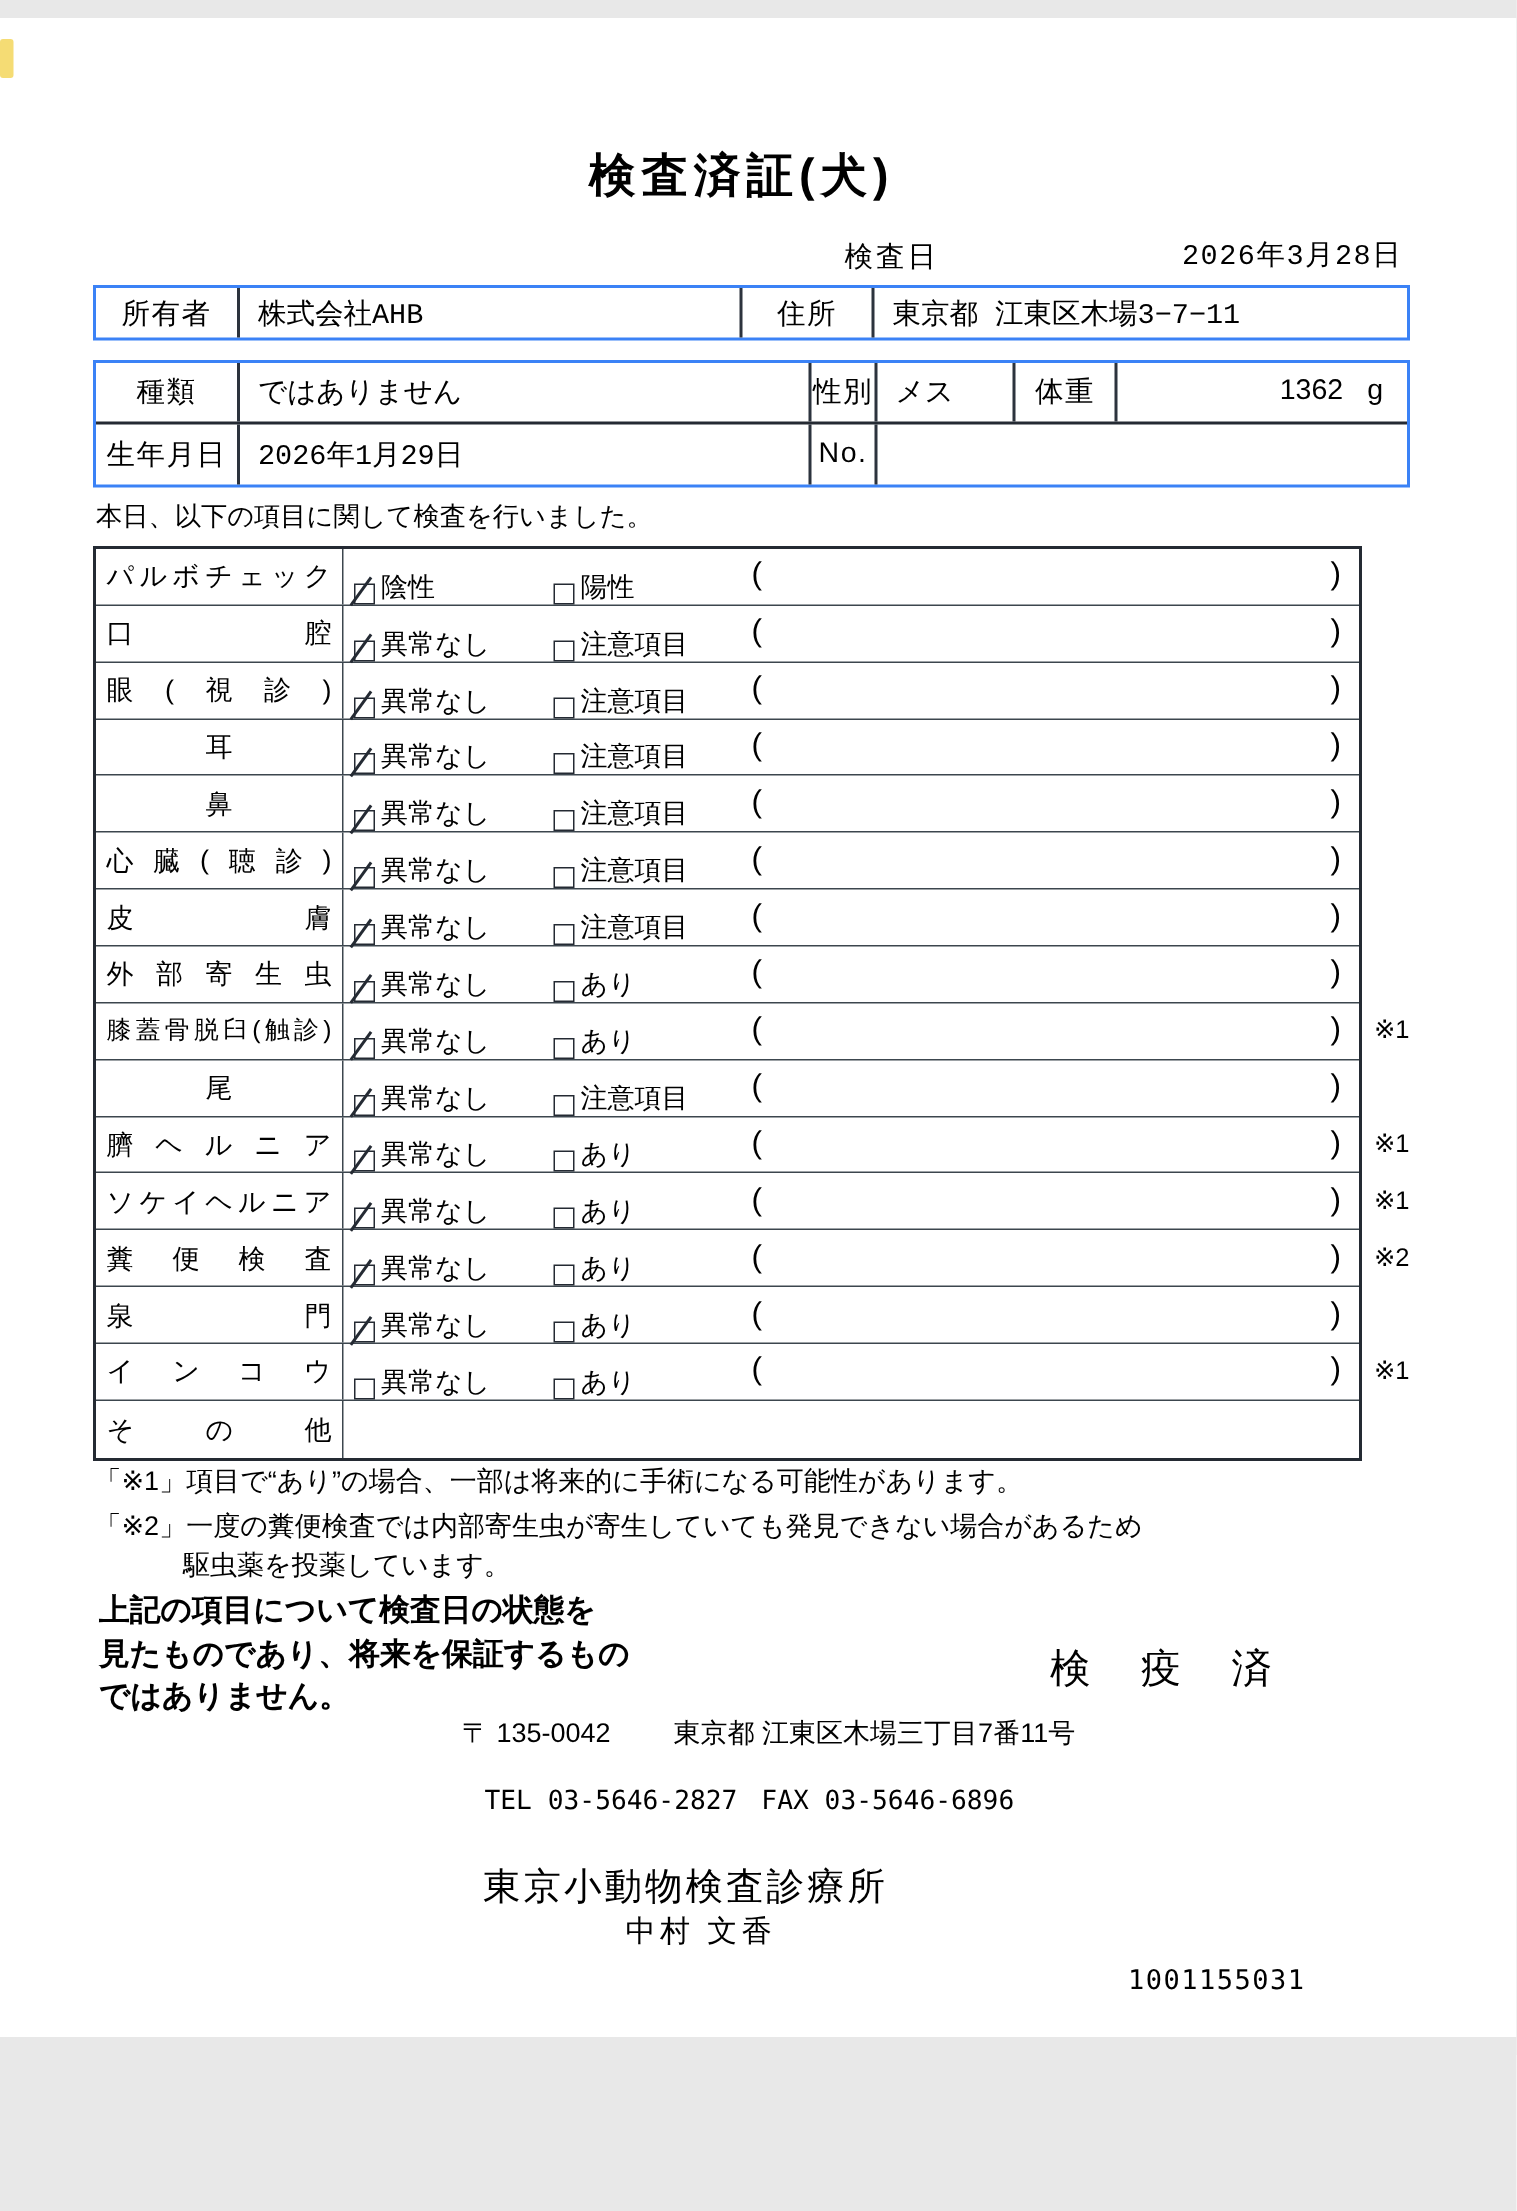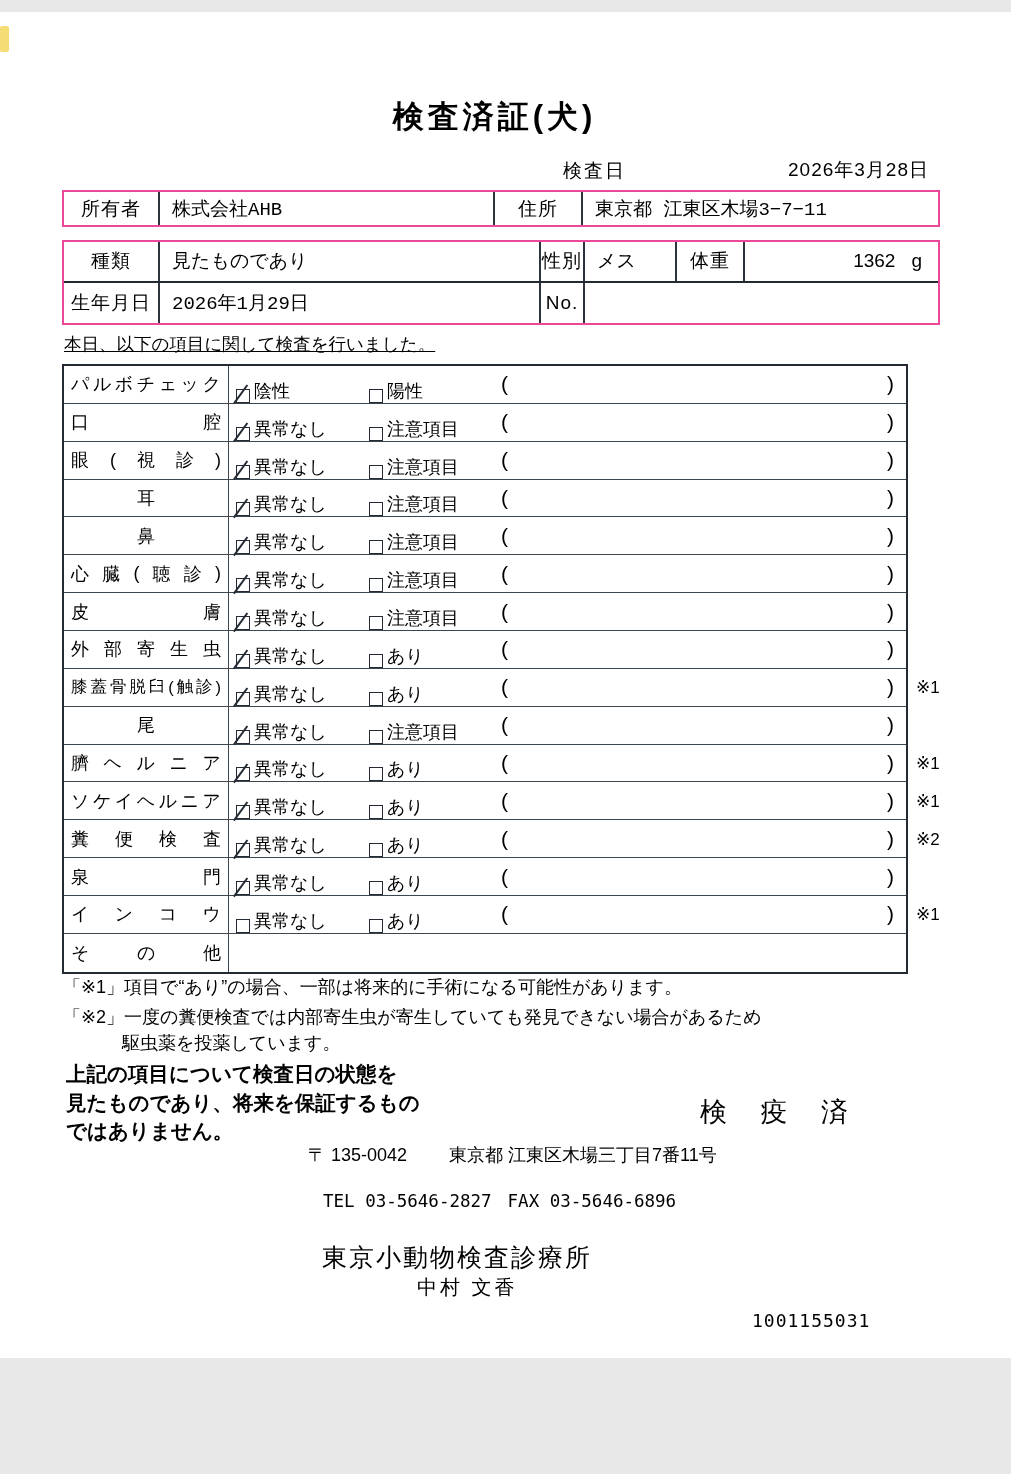--- a/index.html
+++ b/index.html
@@ -5,43 +5,43 @@
   html,body{margin:0;padding:0;background:#e8e8e8;}
   .page{
     position:relative;width:1011px;height:1346px;background:#ffffff;margin:12px auto;
     font-family:"Liberation Sans","DejaVu Sans",sans-serif;color:#000000;overflow:hidden;
   }
   .abs{position:absolute;}
   .artifact{left:0;top:14px;width:9px;height:26px;background:#f3d65c;opacity:.85;border-radius:2px;}
 
   .doc-title{left:0;right:22px;top:84px;text-align:center;font-size:31px;font-weight:600;letter-spacing:4px;}
   .exam-date-label{left:563px;top:146px;font-size:19px;letter-spacing:2px;}
-  .exam-date-value{left:788px;top:145px;font-size:19px;letter-spacing:1px;}
-
-  .hd-table{left:62px;border:2px solid #ec4899;box-sizing:border-box;display:flex;width:878px;font-size:19px;background:#fff;}
+  .exam-date-value{left:788px;top:145px;font-size:19px;letter-spacing:1px;font-family:Liberation Mono, monospace;}
+
+  .hd-table{left:62px;border:2px solid #3b82f6;box-sizing:border-box;display:flex;width:878px;font-size:19px;background:#fff;}
   .owner-table{top:178px;height:37px;}
   .info-table{top:228px;height:85px;display:block;}
   .info-row{display:flex;height:40.5px;box-sizing:border-box;}
   .info-row.first{border-bottom:2px solid #242a33;}
   .cell{display:flex;align-items:center;box-sizing:border-box;height:100%;}
   .cell.lab{justify-content:center;letter-spacing:1px;}
   .cell.val{padding-left:12px;font-family:Liberation Mono, monospace;}
   .bR{border-right:2px solid #2c333d;}
   .w-owner{width:96px;}
   .w-ownerval{width:335px;}
   .w-addrlab{width:88px;}
   .w-breedval{width:381px;}
   .w-sexlab{width:44px;letter-spacing:0;}
   .w-sexval{width:92px;}
   .w-wtlab{width:68px;}
   .flex1{flex:1;padding-left:41px;}
   .wt-val{justify-content:flex-end;padding-right:16px;}
   .wt-unit{margin-left:16px;}
 
-  .intro{left:64px;top:320px;font-size:17.5px;text-decoration:underline;}
+  .intro{left:64px;top:320px;font-size:17.5px;}
 
   .exam-table{left:62px;top:352px;width:846px;border:2px solid #242a33;box-sizing:border-box;background:#fff;}
   .exam-row{display:flex;height:37.87px;box-sizing:border-box;border-bottom:1.6px solid #3c464e;position:relative;}
   .exam-row:last-child{border-bottom:none;}
   .exam-label{width:165px;border-right:1.6px solid #3c464e;display:flex;justify-content:space-between;align-items:center;padding:0 7px;box-sizing:border-box;font-size:18px;}
   .exam-label.center{justify-content:center;}
   .exam-label.long{font-size:16.5px;}
   .exam-options{flex:1;position:relative;font-size:18px;}
   .opt{position:absolute;top:0;height:100%;display:flex;align-items:flex-end;}
   .opt0{left:7px;}
@@ -82,21 +82,21 @@
   <div class="abs hd-table owner-table">
     <div class="cell lab bR w-owner">所有者</div>
     <div class="cell val bR w-ownerval">株式会社AHB</div>
     <div class="cell lab bR w-addrlab">住所</div>
     <div class="cell val flex1">東京都 江東区木場3−7−11</div>
   </div>
 
   <div class="abs hd-table info-table">
     <div class="info-row first">
       <div class="cell lab bR w-owner">種類</div>
-      <div class="cell val bR w-breedval">見たものであり</div>
+      <div class="cell val bR w-breedval">ではありません</div>
       <div class="cell lab bR w-sexlab">性別</div>
       <div class="cell val bR w-sexval">メス</div>
       <div class="cell lab bR w-wtlab">体重</div>
       <div class="cell wt-val flex1">
         <span>1362</span>
         <span class="wt-unit">g</span>
       </div>
     </div>
     <div class="info-row">
       <div class="cell lab bR w-owner">生年月日</div>

